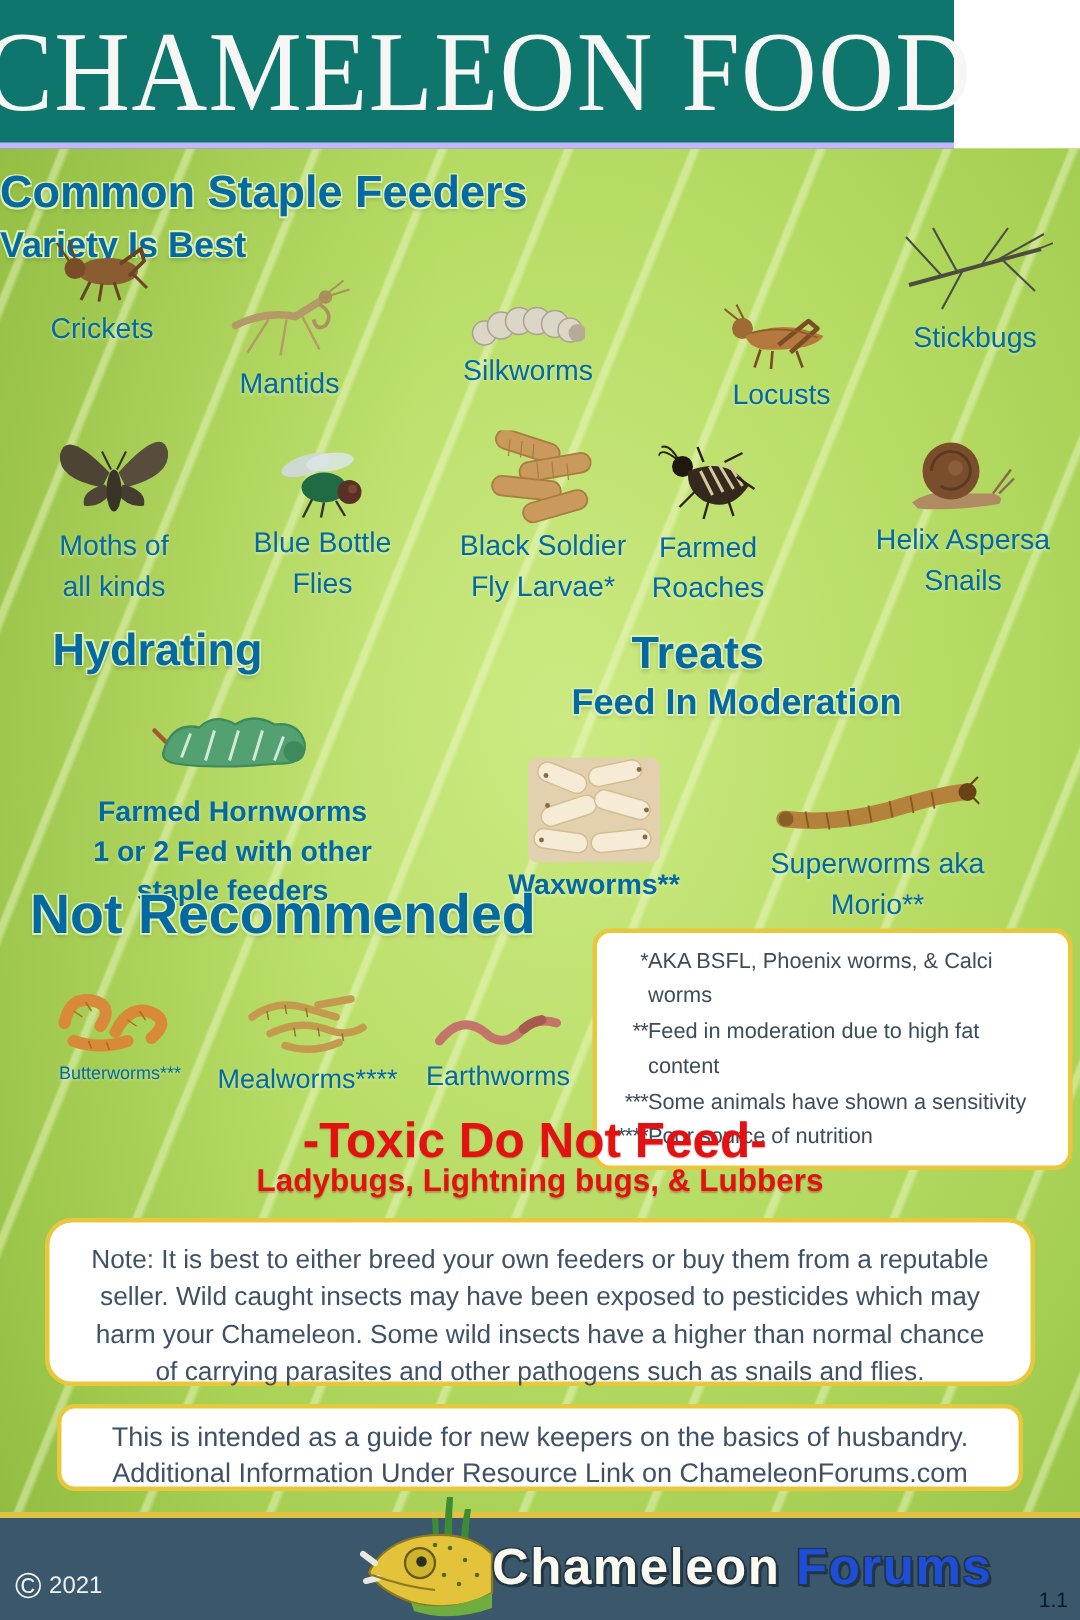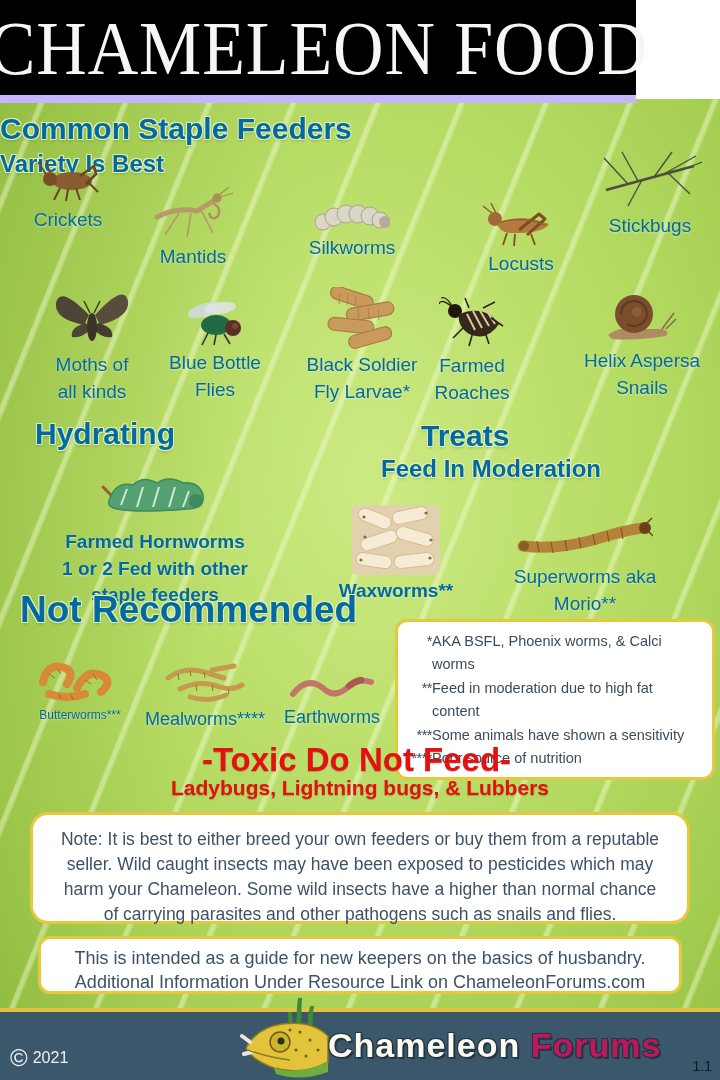--- a/index.html
+++ b/index.html
@@ -1,20 +1,20 @@
 <!DOCTYPE html>
 <html><head>
 <meta charset="utf-8">
 <style>
   html,body{margin:0;padding:0;background:#fff;}
   .poster{position:relative;width:720px;height:1080px;overflow:hidden;
     font-family:"Liberation Sans","DejaVu Sans",sans-serif;margin:0 auto;}
   
-  .top-bar{position:absolute;left:0;top:0;width:636px;height:95px;background:#000000;
-    border-bottom:8px solid #c4b5fd;display:flex;align-items:center;justify-content:center;}
+  .top-bar{position:absolute;left:0;top:0;width:636px;height:95px;background:#0f766e;
+    border-bottom:4px solid #c4b5fd;display:flex;align-items:center;justify-content:center;}
   .top-title{color:#f6f7f5;font-family:"Liberation Serif","DejaVu Serif",serif;
     font-size:76px;font-weight:400;letter-spacing:1px;white-space:nowrap;
     transform:scaleX(0.92);transform-origin:center;line-height:1;}
   .bottom-bar{position:absolute;left:0;top:1008px;width:720px;height:72px;background:#3a576b;
     border-top:4px solid #e2c243;box-sizing:border-box;}
   
   .leaf{position:absolute;left:0;top:99px;width:720px;height:909px;
     background-image:
       repeating-linear-gradient(112deg, rgba(255,255,255,0) 0px, rgba(255,255,255,0) 36px,
         rgba(244,252,210,0.45) 38px, rgba(244,252,210,0.45) 41px, rgba(255,255,255,0) 44px, rgba(255,255,255,0) 78px),
@@ -43,21 +43,21 @@
     font-size:17.5px;line-height:1.42;}
   .note2{left:38px;top:936px;width:644px;height:58px;border-radius:12px;padding:7px 10px;
     font-size:18px;line-height:1.35;white-space:pre-line;}
   
   .copyright{position:absolute;left:10px;top:1046px;color:#eef1f2;display:flex;align-items:center;gap:5px;z-index:6;}
   .copy-sym{font-size:24px;line-height:1;} .copy-year{font-size:16px;}
   .version{position:absolute;right:8px;top:1058px;color:#0f172a;font-size:14px;z-index:6;}
   .brand{position:absolute;left:328px;top:1026px;z-index:6;font-size:34px;font-weight:bold;
     letter-spacing:1px;white-space:nowrap;
     text-shadow:2px 2px 0 #243542, -1px -1px 0 #243542, 1px -1px 0 #243542, -1px 1px 0 #243542;}
-  .brand .b1{color:#fbfaf0;} .brand .b2{color:#be185d;}
+  .brand .b1{color:#fbfaf0;} .brand .b2{color:#1d4ed8;}
   .logo{position:absolute;left:240px;top:998px;z-index:5;}
 </style>
 </head>
 <body>
 
 <div class="poster">
 
   <div class="leaf"></div>
 
   <div class="top-bar">
@@ -120,21 +120,21 @@
     <svg width="104" height="62" viewBox="0 0 104 62">
       <g stroke="#4c4c42" fill="none">
         <path d="M8 42 L96 18" stroke-width="2.6"></path>
         <path d="M30 36 L6 10 M40 33 L24 4 M56 29 L74 4 M64 27 L98 8 M44 32 L30 58 M70 25 L92 46" stroke-width="1.4"></path>
         <path d="M94 18 L104 14" stroke-width="1.2"></path>
       </g>
     </svg>
     <figcaption class="cap">Stickbugs</figcaption>
   </figure>
 
-  <figure class="item" style="left:17px;top:283px;width:150px;margin:0;">
+  <figure class="item" style="left:1px;top:283px;width:150px;margin:0;">
     <svg width="80" height="66" viewBox="0 0 80 66">
       <path d="M37 32 Q8 2 4 20 Q2 36 32 42 Z" fill="#4e4436"></path>
       <path d="M43 32 Q72 0 76 18 Q78 34 48 42 Z" fill="#584c3c"></path>
       <path d="M34 40 Q18 44 20 54 Q30 56 38 46 Z" fill="#4e4436"></path>
       <path d="M46 40 Q62 44 60 54 Q50 56 42 46 Z" fill="#443c30"></path>
       <ellipse cx="40" cy="44" rx="5" ry="14" fill="#3a3328"></ellipse>
       <path d="M38 30 L32 18 M42 30 L48 18" stroke="#3a3328" stroke-width="1.4" fill="none"></path>
     </svg>
     <figcaption class="cap">Moths of
 all kinds</figcaption>

